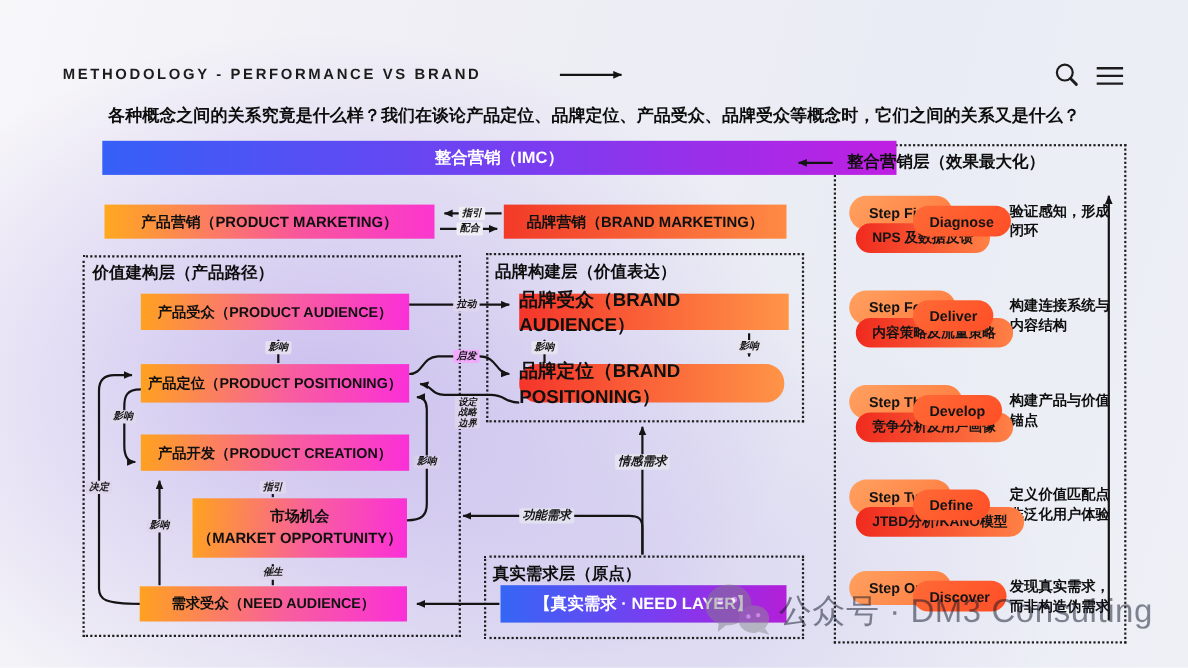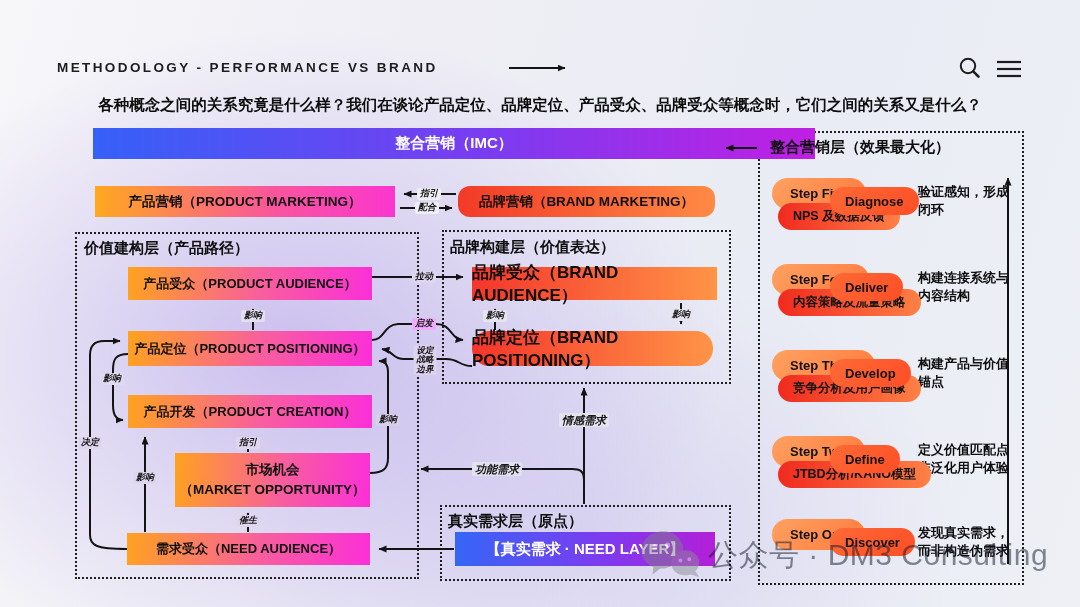--- a/index.html
+++ b/index.html
@@ -18,21 +18,21 @@
   #menu-button{left:995px;top:57px;width:28px;height:24px;cursor:pointer;}
   
   #subtitle{left:30px;top:95px;width:1020px;text-align:center;font-size:15.5px;font-weight:700;color:#0d0d0d;}
   
   .gbox{display:flex;align-items:center;justify-content:center;font-weight:700;color:#101010;z-index:2;}
   #imc-bar{left:93px;top:128px;width:722px;height:31px;font-size:15px;color:#fff;
     background:linear-gradient(90deg,#3560f7,#7b3cf0 55%,#c01fe2);}
   #product-marketing{left:95px;top:186px;width:300px;height:31px;font-size:13.5px;
     background:linear-gradient(90deg,#ffa81f,#f9559d 60%,#fb36cf);}
   #brand-marketing{left:458px;top:186px;width:257px;height:31px;font-size:13.5px;
-    background:linear-gradient(90deg,#f23a28,#ff8a44);border-radius:12px;}
+    background:linear-gradient(90deg,#f23a28,#ff8a44);}
   .pbox{background:linear-gradient(95deg,#ffa21f,#f85e9e 55%,#fb2fd8);font-size:13px;}
   #product-audience{left:128px;top:267px;width:244px;height:33px;}
   #product-positioning{left:128px;top:331px;width:244px;height:35px;}
   #product-creation{left:128px;top:395px;width:244px;height:33px;}
   #market-opportunity{left:175px;top:453px;width:195px;height:54px;flex-direction:column;line-height:1.45;font-size:13.5px;}
   #need-audience{left:127px;top:533px;width:243px;height:32px;}
   .bbox{background:linear-gradient(90deg,#f5352b,#ff9447);font-size:17px;}
   #brand-audience{left:472px;top:267px;width:245px;height:33px;}
   #brand-positioning{left:472px;top:331px;width:241px;height:35px;border-radius:17px;}
   #need-layer-bar{left:455px;top:532px;width:260px;height:34px;font-size:15px;color:#fff;
@@ -139,21 +139,21 @@
     <path d="M454,549 H379" marker-end="url(#ah)"></path>
     <path d="M1008,564 V178" marker-end="url(#ah)"></path>
   </g>
 </svg>
 
 <div class="abs elabel" style="left:429px;top:194px;background:#f0eef5;">指引</div>
 <div class="abs elabel" style="left:427px;top:208px;background:#f0eef5;">配合</div>
 <div class="abs elabel" style="left:424px;top:277px;background:#ddd6ee;">拉动</div>
 <div class="abs elabel" style="left:253px;top:316px;background:#e4def0;">影响</div>
 <div class="abs elabel" style="left:424px;top:324px;background:#f0abfc;">启发</div>
-<div class="abs elabel" id="label-boundary" style="left:425px;top:360px;background:#dcd4ec;">
+<div class="abs elabel" id="label-boundary" style="left:425px;top:375px;background:#dcd4ec;">
   <div>设定</div>
   <div>战略</div>
   <div>边界</div>
 </div>
 <div class="abs elabel" style="left:388px;top:420px;background:#d8cfeb;">影响</div>
 <div class="abs elabel" style="left:495px;top:316px;background:#e7e4f0;">影响</div>
 <div class="abs elabel" style="left:681px;top:315px;background:#e7e4f0;">影响</div>
 <div class="abs elabel" style="left:112px;top:379px;background:#e0daee;">影响</div>
 <div class="abs elabel" style="left:90px;top:443px;background:#ddd6ed;">决定</div>
 <div class="abs elabel" style="left:145px;top:478px;background:#ded7ed;">影响</div>

